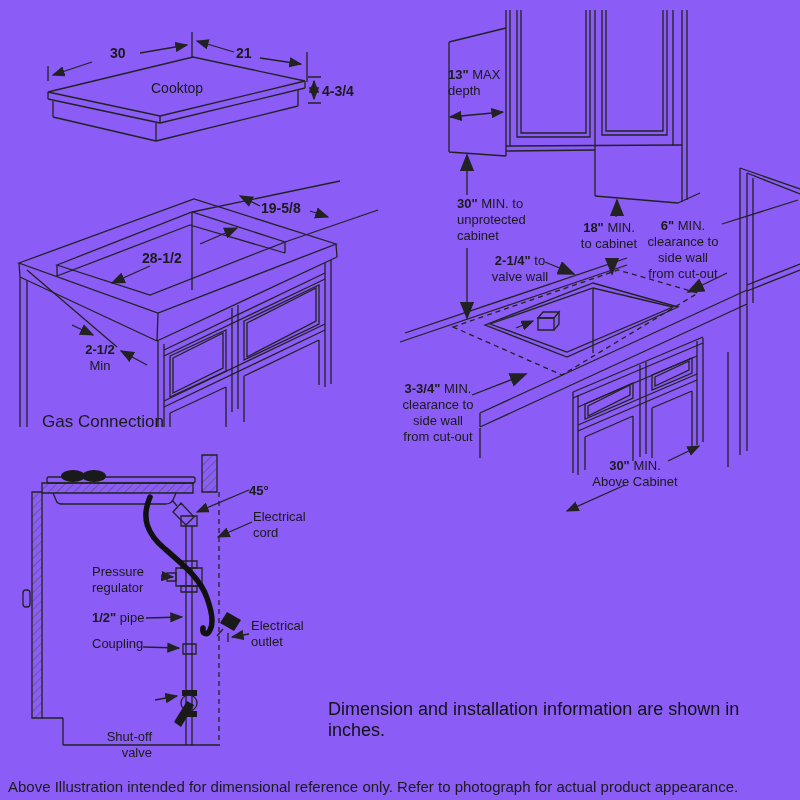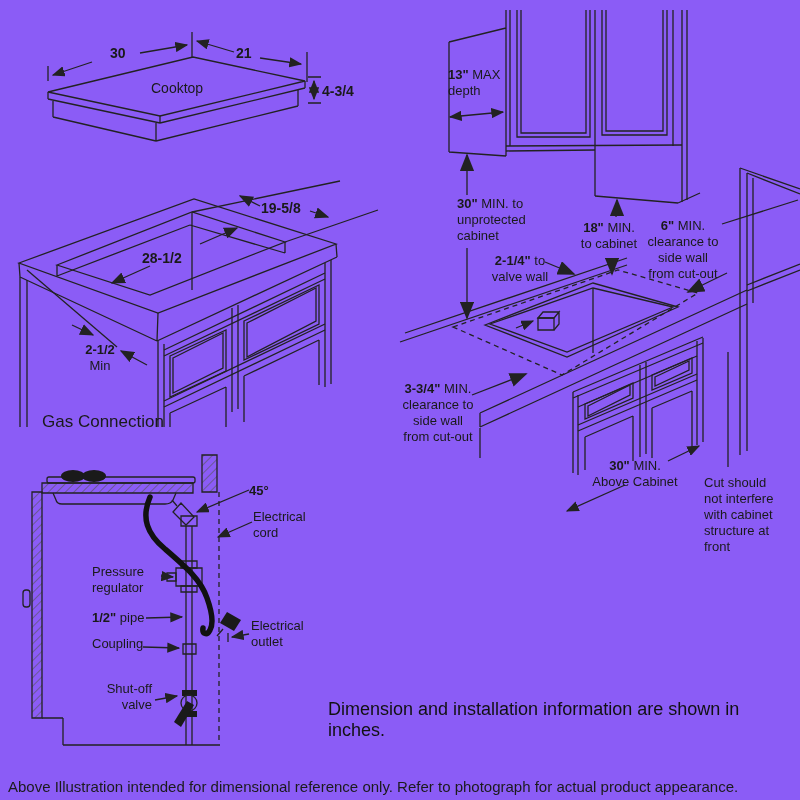--- a/index.html
+++ b/index.html
@@ -9,21 +9,21 @@
   svg *{vector-effect:non-scaling-stroke;}
   .ln{stroke:#222;stroke-width:1.3;fill:none;}
   .lnd{stroke:#222;stroke-width:1.3;fill:none;stroke-dasharray:5 4;}
   .fill{fill:#1a1a1a;stroke:none;}
   .cord{stroke:#111;stroke-width:5.5;fill:none;stroke-linecap:round;}
   .hatchbox{fill:url(#hatchC);stroke:#222;stroke-width:1.3;}
   .lbl{position:absolute;font-size:13px;line-height:16px;white-space:pre-line;color:#1a1a1a;}
   .lbl b{font-weight:bold;}
   .dim{position:absolute;font-size:14px;line-height:16px;font-weight:bold;white-space:pre-line;color:#1a1a1a;}
   .ctr{text-align:center;}
-  .rt{text-align:right;}
+  .rt{text-align:right;margin-top:48px;}
   .h1{position:absolute;font-size:17px;color:#1a1a1a;margin-left:20px;}
   .note{position:absolute;font-size:18px;color:#111;}
   .footer{position:absolute;font-size:15px;color:#1b1b1b;text-align:right;}
 </style>
 </head>
 <body>
 
 <div id="stage">
 
   <svg style="left:20px;top:20px" width="345" height="165" viewBox="0 0 345 165">
@@ -245,22 +245,17 @@
 side wall
 from cut-out</span></div>
   <div class="lbl ctr" style="left:486px;top:253px;width:68px"><b>2-1/4"</b><span> to
 valve wall</span></div>
   <div class="lbl ctr" style="left:394px;top:381px;width:88px"><b>3-3/4"</b><span> MIN.
 clearance to
 side wall
 from cut-out</span></div>
   <div class="lbl ctr" style="left:591px;top:458px;width:88px"><b>30"</b><span> MIN.
 Above Cabinet</span></div>
-  <div class="lbl" style="left:704px;top:475px">Cut should
-not interfere
-with cabinet
-structure at
-front</div>
 
   <div class="note" style="left:328px;top:699px">Dimension and installation information are shown in inches.</div>
   <div class="footer" style="left:8px;top:778px">Above Illustration intended for dimensional reference only. Refer to photograph for actual product appearance.</div>
 
 </div>
 
 </body></html>

